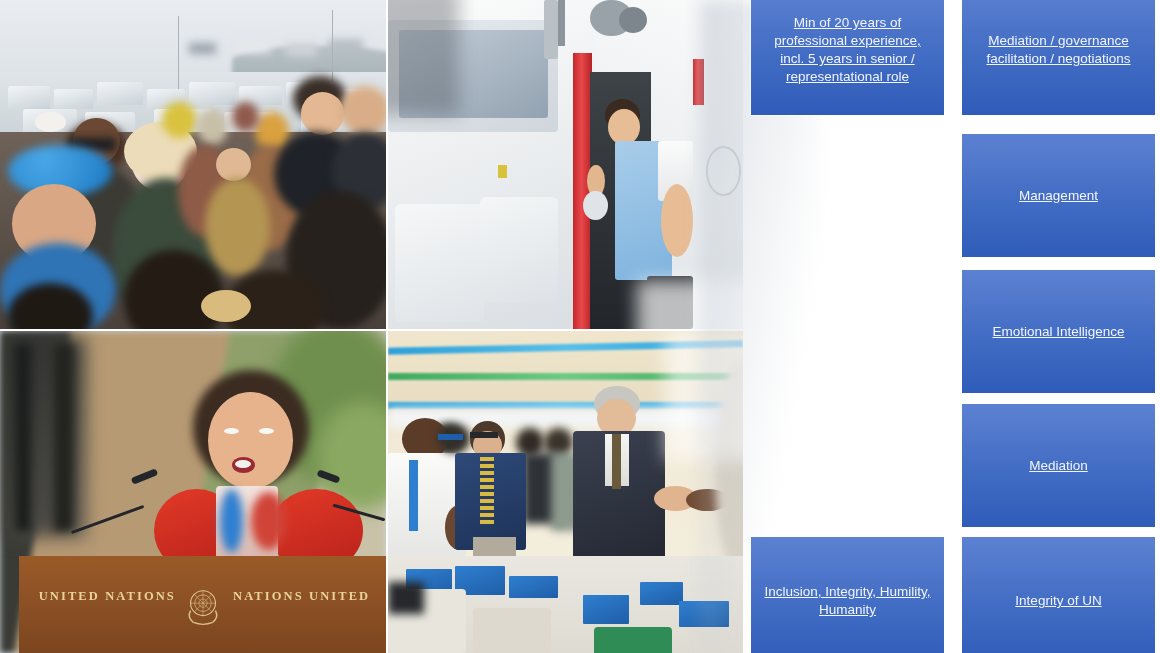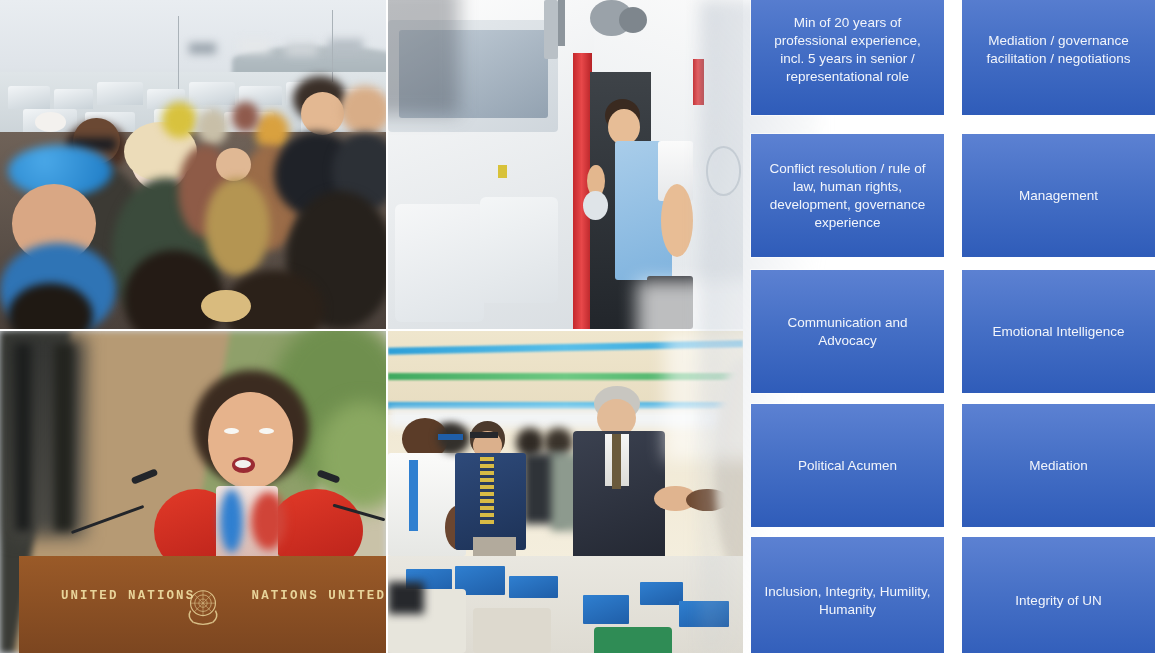--- a/index.html
+++ b/index.html
@@ -47,23 +47,23 @@
   .heli-body { position:absolute; background:linear-gradient(160deg,#fdfdfd,#d9dee2); }
   .heli-red { position:absolute; background:linear-gradient(90deg,#c4282c,#e8484a 45%,#b52226); }
   .heli-glass { position:absolute; background:linear-gradient(150deg,#b9c6d2,#7e90a2); }
   .vest-blue { background:linear-gradient(160deg,#a9cdea,#7fb3de); }
 
   
   .bl-bg { position:absolute; inset:0; background:linear-gradient(100deg,#3a3b36 0 16%,#b69a74 16% 52%,#8fa06a 52% 78%,#c9c2a8 78%); filter:blur(3px);}
   .podium { position:absolute; left:5%; bottom:0; width:95%; height:30%;
             background:linear-gradient(#9a5a28,#7c4620); }
   .podium-txt { position:absolute; left:0; width:100%; top:34%;
-                text-align:right; color:#e8d49a; font-weight:bold;
+                text-align:center; color:#e8d49a; font-weight:bold;
                 font-size:12.5px; letter-spacing:2.1px;
-                font-family:Liberation Mono, monospace; white-space:nowrap; }
+                font-family:Liberation Serif, serif; white-space:nowrap; }
   .un-emblem { position:absolute; left:50%; top:26%; transform:translateX(-50%);
                width:46px; height:46px; opacity:.85; }
   .red-jacket { background:linear-gradient(160deg,#e23a28,#b8211a); }
   .mic-arm { position:absolute; background:#22252a; border-radius:2px; }
 
   
   .br-bg { position:absolute; inset:0; background:linear-gradient(#efe6cf,#f6f1e3); }
   .tent-top { position:absolute; left:0; top:0; width:100%; height:26%;
               background:linear-gradient(#efe6cd,#e7dcc0); }
   .tent-stripe { position:absolute; left:0; width:100%; height:7px;
@@ -84,20 +84,21 @@
   .box {
     position:absolute; width:193px;
     background:linear-gradient(180deg,#5c81d2 0%,#4670c6 45%,#2f5cb9 100%);
     box-shadow:0 0 0 1px rgba(255,255,255,.55);
     display:flex; align-items:center; justify-content:center;
     text-align:center; padding:6px 10px;
   }
   .box span {
     color:#f2f5fb; font-size:13.5px; line-height:18px;
     font-family:"Liberation Sans", sans-serif;
+    text-decoration:underline;
   }
   .col-a { left:0; }
   .col-b { left:211px; }
   .r0 { top:0;   height:130px; }
   .r1 { top:149px; height:123px; }
   .r2 { top:285px; height:123px; }
   .r3 { top:419px; height:123px; }
   .r4 { top:552px; height:128px; }
 </style>
 </head>
@@ -333,29 +334,20 @@
     </div>
   </div>
 
   <div class="ghost"></div>
 
   <div class="grid">
 
     <div class="box col-a r0">
       <span>Min of 20 years of professional experience, incl. 5 years in senior / representational role</span>
     </div>
-    <div class="box col-a r1">
-      <span>Conflict resolution / rule of law, human rights, development, governance experience</span>
-    </div>
-    <div class="box col-a r2">
-      <span>Communication and Advocacy</span>
-    </div>
-    <div class="box col-a r3">
-      <span>Political Acumen</span>
-    </div>
     <div class="box col-a r4">
       <span>Inclusion, Integrity, Humility, Humanity</span>
     </div>
 
     <div class="box col-b r0">
       <span>Mediation / governance facilitation / negotiations</span>
     </div>
     <div class="box col-b r2">
       <span>Emotional Intelligence</span>
     </div>

